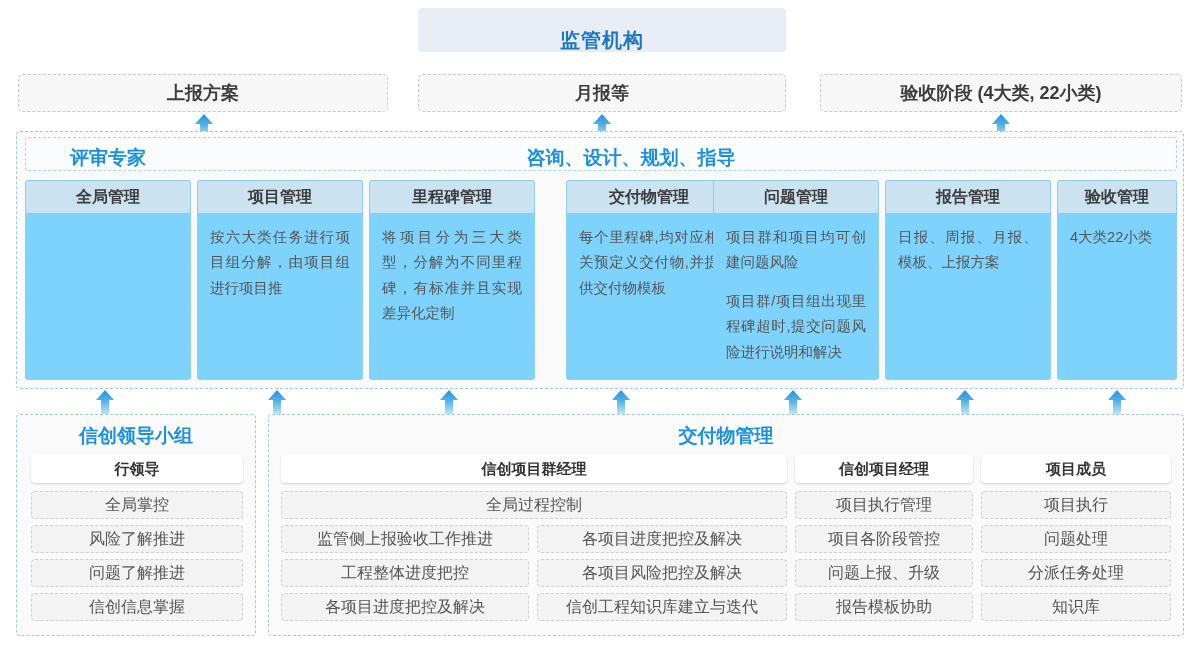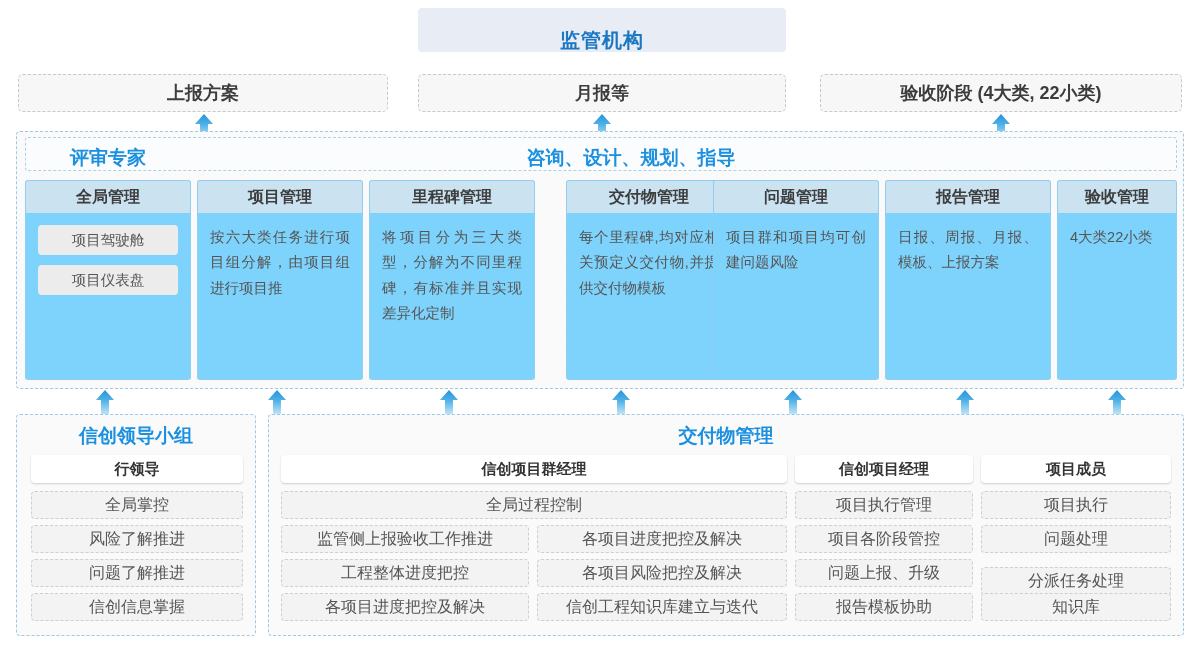--- a/index.html
+++ b/index.html
@@ -133,24 +133,20 @@
   <div class="mid-section">
     <div class="mid-header-row">
       <span class="mid-header-left">评审专家</span>
       <span class="mid-header-right">咨询、设计、规划、指导</span>
     </div>
 
     <div class="card" style="left:8px; width:166px;">
       <div class="card-head">
         <span class="card-head-label">全局管理</span>
       </div>
-      <div class="card-body">
-        <div class="pill">项目驾驶舱</div>
-        <div class="pill">项目仪表盘</div>
-      </div>
     </div>
 
     <div class="card" style="left:180px; width:166px;">
       <div class="card-head">
         <span class="card-head-label">项目管理</span>
       </div>
       <div class="card-body">
         <p class="card-text">按六大类任务进行项目组分解，由项目组进行项目推</p>
       </div>
     </div>
@@ -172,20 +168,21 @@
         <p class="card-text">每个里程碑,均对应相关预定义交付物,并提供交付物模板</p>
       </div>
     </div>
 
     <div class="card" style="left:696px; width:166px;">
       <div class="card-head">
         <span class="card-head-label">问题管理</span>
       </div>
       <div class="card-body">
         <p class="card-text">项目群和项目均可创建问题风险</p>
+        <p class="card-text">项目群/项目组出现里程碑超时,提交问题风险进行说明和解决</p>
       </div>
     </div>
 
     <div class="card" style="left:868px; width:166px;">
       <div class="card-head">
         <span class="card-head-label">报告管理</span>
       </div>
       <div class="card-body">
         <p class="card-text">日报、周报、月报、模板、上报方案</p>
       </div>
@@ -274,21 +271,21 @@
 
     <div class="role-head" style="left:712px; top:40px; width:190px;">
       <span class="role-head-label">项目成员</span>
     </div>
     <div class="task" style="left:712px; top:76px; width:190px;">
       <span class="task-label">项目执行</span>
     </div>
     <div class="task" style="left:712px; top:110px; width:190px;">
       <span class="task-label">问题处理</span>
     </div>
-    <div class="task" style="left:712px; top:144px; width:190px;margin-top:8px;">
+    <div class="task" style="left:712px; top:144px; width:190px;">
       <span class="task-label">分派任务处理</span>
     </div>
     <div class="task" style="left:712px; top:178px; width:190px;">
       <span class="task-label">知识库</span>
     </div>
   </div>
 
 </div>
 
 </body></html>

